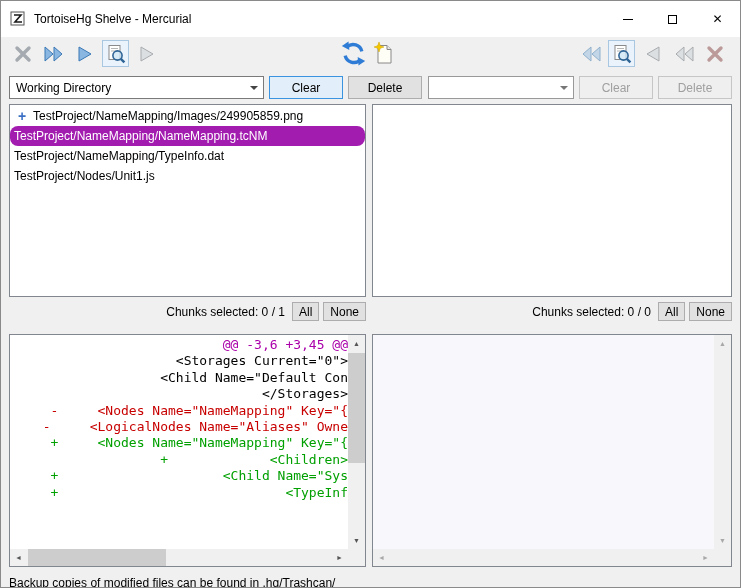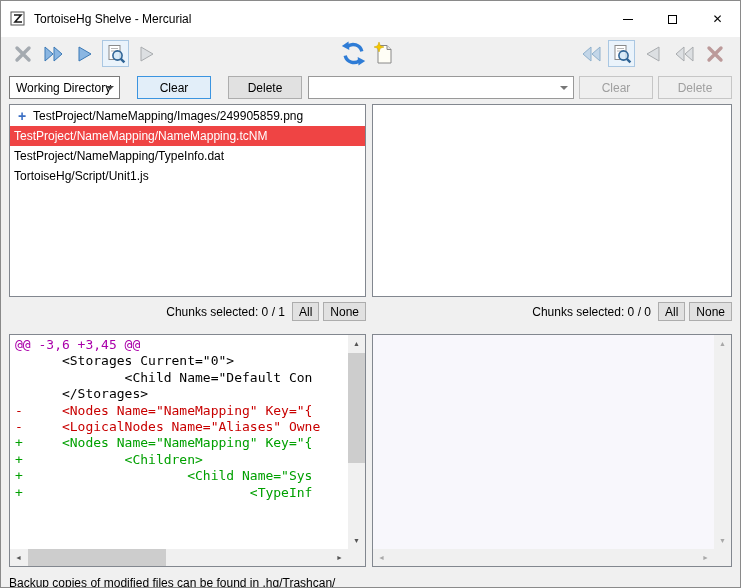--- a/index.html
+++ b/index.html
@@ -17,57 +17,57 @@
   .close-glyph { font-size: 12px; color: #000; }
 
   
   .toolbar { height: 33px; display: flex; align-items: center; padding: 0 8px; flex-shrink: 0; }
   .tb-btn { width: 27px; height: 27px; display: flex; align-items: center; justify-content: center; margin-right: 4px; }
   .tb-btn.framed { border: 1px solid #aac7e2; background: #eaf3fb; }
   .tb-spacer { flex: 1; }
 
   
   .filter-row { display: flex; gap: 6px; margin: 6px 8px 0; height: 23px; flex-shrink: 0; }
-  .half-l { width: 293px; display: flex; gap: 17px; }
+  .half-l { width: 413px; display: flex; gap: 5px; }
   .half-r { flex: 1; display: flex; gap: 5px; }
   .combo { flex: 1; background: #fff; border: 1px solid #7a7a7a; position: relative;
            display: flex; align-items: center; font-size: 12px; padding-left: 6px; color: #000; }
   .combo.dim { border-color: #999; }
   .combo-arrow-zone { position: absolute; right: 1px; top: 1px; bottom: 1px; width: 17px;
                       display: flex; align-items: center; justify-content: center; }
   .combo-tri { width: 0; height: 0; border-left: 4px solid transparent; border-right: 4px solid transparent;
                border-top: 4px solid #444; }
   .combo.dim .combo-tri { border-top-color: #777; }
   .btn { width: 74px; font-size: 12px; color: #000; background: #e1e1e1; border: 1px solid #adadad;
          display: flex; align-items: center; justify-content: center; }
   .btn.default { background: #e2eef9; border-color: #3b94e0; }
   .btn.disabled { color: #9f9f9f; background: #efefef; border-color: #c6c6c6; }
 
   
   .lists-row { display: flex; gap: 6px; margin: 5px 8px 0; height: 193px; flex-shrink: 0; }
   .file-list { width: 357px; background: #fff; border: 1px solid #82878f; overflow: hidden; padding-top: 1px; }
   .file-list.right { flex: 1; width: auto; }
   .file-row { height: 20px; display: flex; align-items: center; font-size: 12px; padding-left: 4px;
               color: #000; white-space: nowrap; }
-  .file-row.selected { background: #ef4444; color: #fff; }
+  .file-row.selected { background: #a21caf; color: #fff; border-radius: 8px; }
   .add-glyph { color: #3b6fc4; font-weight: bold; font-size: 14px; width: 16px; text-align: center;
                margin-right: 3px; flex-shrink: 0; }
 
   
   .chunks-row { display: flex; gap: 6px; margin: 5px 8px 9px; height: 19px; flex-shrink: 0; }
   .chunks-half { display: flex; align-items: center; justify-content: flex-end; gap: 4px; font-size: 12px; color: #000; }
   .chunks-half.l { width: 357px; }
   .chunks-half.r { flex: 1; }
   .chunks-label { margin-right: 3px; }
   .mini-btn { height: 19px; font-size: 12px; color: #000; background: #e1e1e1; border: 1px solid #adadad;
               padding: 0 6px; display: flex; align-items: center; }
 
   
   .diff-row { display: flex; gap: 6px; margin: 4px 8px 0; height: 233px; flex-shrink: 0; }
-  .diff-panel { width: 357px; position: relative; background: #fff; border: 1px solid #82878f; overflow: hidden; }
+  .diff-panel { width: 357px; position: relative; background: #fff; border: 1px solid #82878f; overflow: hidden; text-align: right; }
   .diff-panel.right { flex: 1; width: auto; background: #f8f7fc; }
   .diff-content { position: absolute; left: 0; top: 0; right: 17px; bottom: 17px; overflow: hidden;
                   padding: 2px 0 0 5px; font-family: "DejaVu Sans Mono", monospace;
                   font-size: 13px; line-height: 16.4px; }
   .dl { white-space: pre; color: #000; }
   .dl.hunk { color: #aa00aa; }
   .dl.del  { color: #c80000; }
   .dl.add  { color: #00a000; }
 
   
@@ -221,21 +221,21 @@
         <span class="add-glyph">+</span>
         <span>TestProject/NameMapping/Images/249905859.png</span>
       </div>
       <div class="file-row selected">
         <span>TestProject/NameMapping/NameMapping.tcNM</span>
       </div>
       <div class="file-row">
         <span>TestProject/NameMapping/TypeInfo.dat</span>
       </div>
       <div class="file-row">
-        <span>TortoiseHg/Script/Unit1.js</span>
+        <span>TestProject/Nodes/Unit1.js</span>
       </div>
     </div>
     <div class="file-list right"></div>
   </div>
 
   <div class="chunks-row">
     <div class="chunks-half l">
       <span class="chunks-label">Chunks selected: 0 / 1</span>
       <div class="mini-btn">All</div>
       <div class="mini-btn">None</div>

